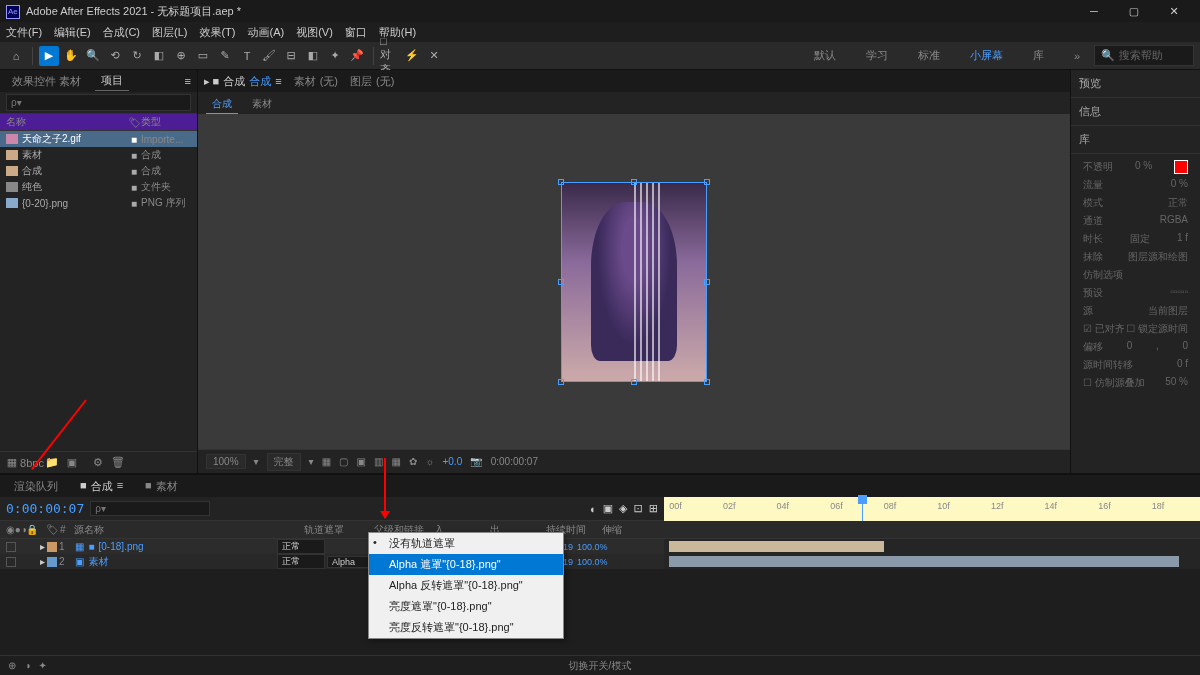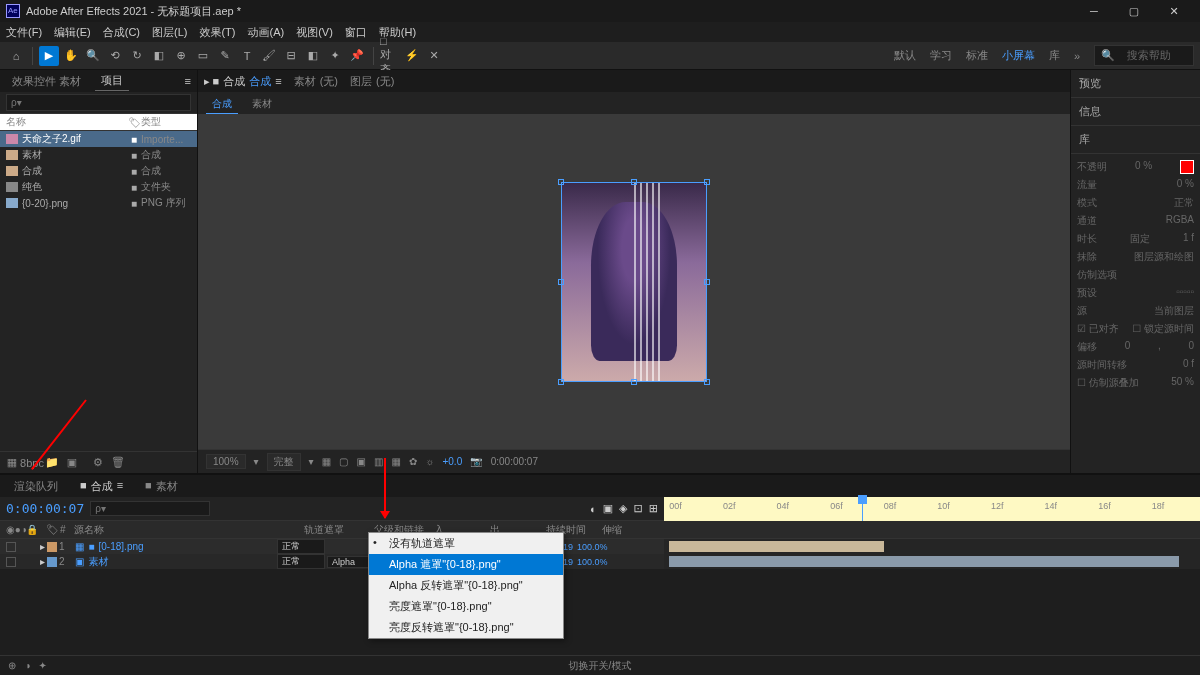--- a/index.html
+++ b/index.html
@@ -1,42 +1,42 @@
 <!DOCTYPE html>
 <html><head>
 <meta charset="utf-8">
 <style>
 * { box-sizing: border-box; margin: 0; padding: 0; font-family: 'Microsoft YaHei', Arial, sans-serif; }
 body { background: #1e1e1e; color: #ccc; font-size: 11px; width: 1200px; height: 675px; overflow: hidden; position: relative; }
 .titlebar { background: #1a1a1a; height: 22px; display: flex; align-items: center; padding: 0 6px; justify-content: space-between; }
-.titlebar .left { display: flex; align-items: center; gap: 6px; }
+.titlebar .left { display: flex; align-items: flex-end; gap: 6px; }
 .ae-icon { width: 14px; height: 14px; background: #00005b; border: 1px solid #9999ff; display: inline-block; position: relative; }
 .ae-icon::after { content: 'Ae'; color: #9999ff; font-size: 8px; position: absolute; top: 1px; left: 1px; }
 .title-text { font-size: 11px; color: #ccc; }
 .win-controls { display: flex; gap: 0; }
 .win-btn { width: 40px; height: 22px; display: flex; align-items: center; justify-content: center; color: #ccc; }
 .menubar { background: #1e1e1e; height: 20px; display: flex; align-items: center; padding: 0 6px; gap: 12px; font-size: 11px; color: #ccc; }
 .toolbar { background: #2a2a2a; height: 28px; display: flex; align-items: center; padding: 0 6px; gap: 2px; border-bottom: 1px solid #111; }
 .tool-btn { width: 20px; height: 20px; display: flex; align-items: center; justify-content: center; color: #aaa; border-radius: 2px; }
 .tool-btn.active { background: #0078d4; color: #fff; }
 .tool-sep { width: 1px; height: 18px; background: #444; margin: 0 4px; }
 .toolbar-right { margin-left: auto; display: flex; gap: 14px; align-items: center; }
-.tr-link { color: #888; font-size: 11px; }
+.tr-link { color: #888; font-size: 11px; margin-left: 16px; }
 .tr-link.active { color: #4a9eff; }
 .search-box { background: #1a1a1a; border: 1px solid #333; padding: 2px 6px; width: 100px; display: flex; align-items: center; }
 .main { display: flex; height: 403px; }
 .left-panel { width: 198px; background: #232323; display: flex; flex-direction: column; border-right: 1px solid #111; }
 .panel-tabs { display: flex; background: #1a1a1a; height: 22px; align-items: center; padding: 0 6px; gap: 8px; }
 .panel-tab { font-size: 11px; color: #888; padding: 2px 6px; }
 .panel-tab.active { color: #ccc; border-bottom: 1px solid #666; }
 .project-info { padding: 6px; display: flex; gap: 6px; font-size: 10px; color: #aaa; line-height: 1.3; }
 .thumb { width: 40px; height: 40px; background: linear-gradient(135deg, #4a3a5a, #8a6a9a); border-radius: 2px; }
 .project-search { padding: 2px 6px; }
 .project-search input { width: 100%; background: #1a1a1a; border: 1px solid #333; color: #888; font-size: 10px; padding: 2px 4px; }
-.project-header { display: flex; background: #ffffff; height: 18px; align-items: center; padding: 0 6px; font-size: 10px; color: #888; border-top: 1px solid #333; border-bottom: 1px solid #333; }
+.project-header { display: flex; background: #4c1d95; height: 18px; align-items: center; padding: 0 6px; font-size: 10px; color: #888; border-top: 1px solid #333; border-bottom: 1px solid #333; }
 .project-header .col1 { flex: 1; }
 .project-header .col2 { width: 50px; }
 .project-list { flex: 1; overflow: auto; }
 .project-item { display: flex; align-items: center; height: 16px; padding: 0 6px; font-size: 10px; color: #aaa; gap: 4px; }
 .project-item.selected { background: #4a6a8a; color: #fff; }
 .item-icon { width: 12px; height: 10px; display: inline-block; }
 .icon-gif { background: #c8a; }
 .icon-img { background: #8ac; }
 .icon-comp { background: #ca8; }
 .icon-folder { background: #888; }
@@ -53,21 +53,21 @@
 .sub-tab.active { color: #4a9eff; border-bottom: 1px solid #4a9eff; }
 .viewer { flex: 1; background: #3a3a3a; display: flex; align-items: center; justify-content: center; position: relative; }
 .comp-image { width: 146px; height: 200px; background: linear-gradient(180deg, #3a2a4a 0%, #8a6a9a 40%, #caa 100%); position: relative; border: 1px solid #4a9eff; }
 .comp-image .figure { position: absolute; top: 10%; left: 20%; width: 60%; height: 80%; background: radial-gradient(ellipse at 50% 30%, #6a4a8a 20%, #3a2a5a 60%); border-radius: 40% 40% 10% 10%; }
 .comp-image .bars { position: absolute; top: 0; left: 50%; width: 30px; height: 100%; background: repeating-linear-gradient(90deg, rgba(255,255,255,0.6) 0 2px, transparent 2px 6px); }
 .handle { width: 6px; height: 6px; background: transparent; border: 1px solid #4a9eff; position: absolute; }
 .viewer-bottom { height: 24px; background: #232323; display: flex; align-items: center; padding: 0 8px; gap: 8px; font-size: 10px; color: #888; border-top: 1px solid #333; }
 .vb-sel { background: #2a2a2a; padding: 1px 6px; border: 1px solid #333; }
 .right-panel { width: 130px; background: #232323; border-left: 1px solid #111; display: flex; flex-direction: column; font-size: 11px; }
 .rp-section { padding: 6px 8px; border-bottom: 1px solid #333; color: #aaa; }
-.rp-draw { padding: 4px 6px; font-size: 10px; color: #666; }
+.rp-draw { padding: 4px 12px; font-size: 10px; color: #666; }
 .rp-row { display: flex; justify-content: space-between; padding: 2px 0; }
 .color-swatch { width: 14px; height: 14px; background: red; border: 1px solid #fff; display: inline-block; }
 .timeline-area { height: 202px; background: #1e1e1e; border-top: 2px solid #111; display: flex; flex-direction: column; }
 .tl-tabs { height: 22px; background: #1a1a1a; display: flex; align-items: center; padding: 0 8px; gap: 10px; font-size: 11px; }
 .tl-tab { color: #888; padding: 2px 6px; display: flex; gap: 4px; }
 .tl-tab.active { color: #ccc; }
 .tl-header { height: 24px; background: #232323; display: flex; align-items: center; border-bottom: 1px solid #333; }
 .tl-left { width: 664px; display: flex; align-items: center; padding: 0 6px; gap: 6px; }
 .timecode { color: #4a9eff; font-size: 13px; font-family: monospace; }
 .tl-search { background: #1a1a1a; border: 1px solid #333; padding: 1px 4px; width: 120px; font-size: 10px; color: #888; }
@@ -154,21 +154,21 @@
   <div class="tool-btn">✕</div>
   <div class="toolbar-right">
     <span class="tr-link">默认</span>
     <span class="tr-link">学习</span>
     <span class="tr-link">标准</span>
     <span class="tr-link active">小屏幕</span>
     <span class="tr-link">库</span>
     <span class="tr-link">»</span>
     <div class="search-box">
       <span>🔍</span>
-      <span style="color:#666;margin-left:12px">搜索帮助</span>
+      <span style="color:#666;margin-left:4px">搜索帮助</span>
     </div>
   </div>
 </div>
 
 <div class="main">
 
   <div class="left-panel">
     <div class="panel-tabs">
       <span class="panel-tab">效果控件 素材</span>
       <span class="panel-tab active">项目</span>

